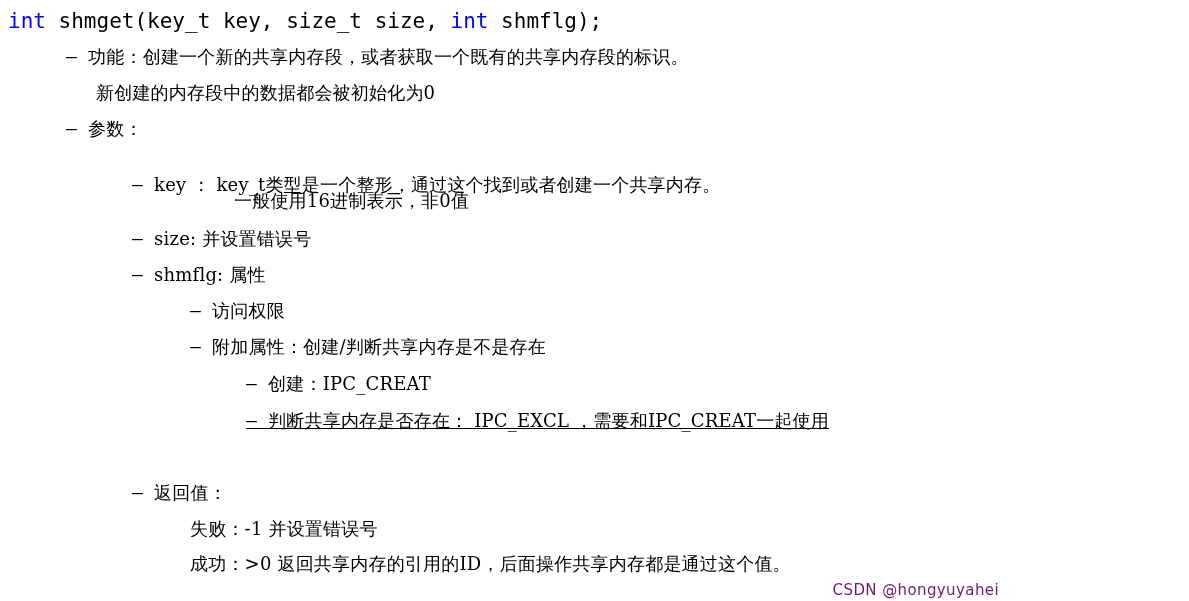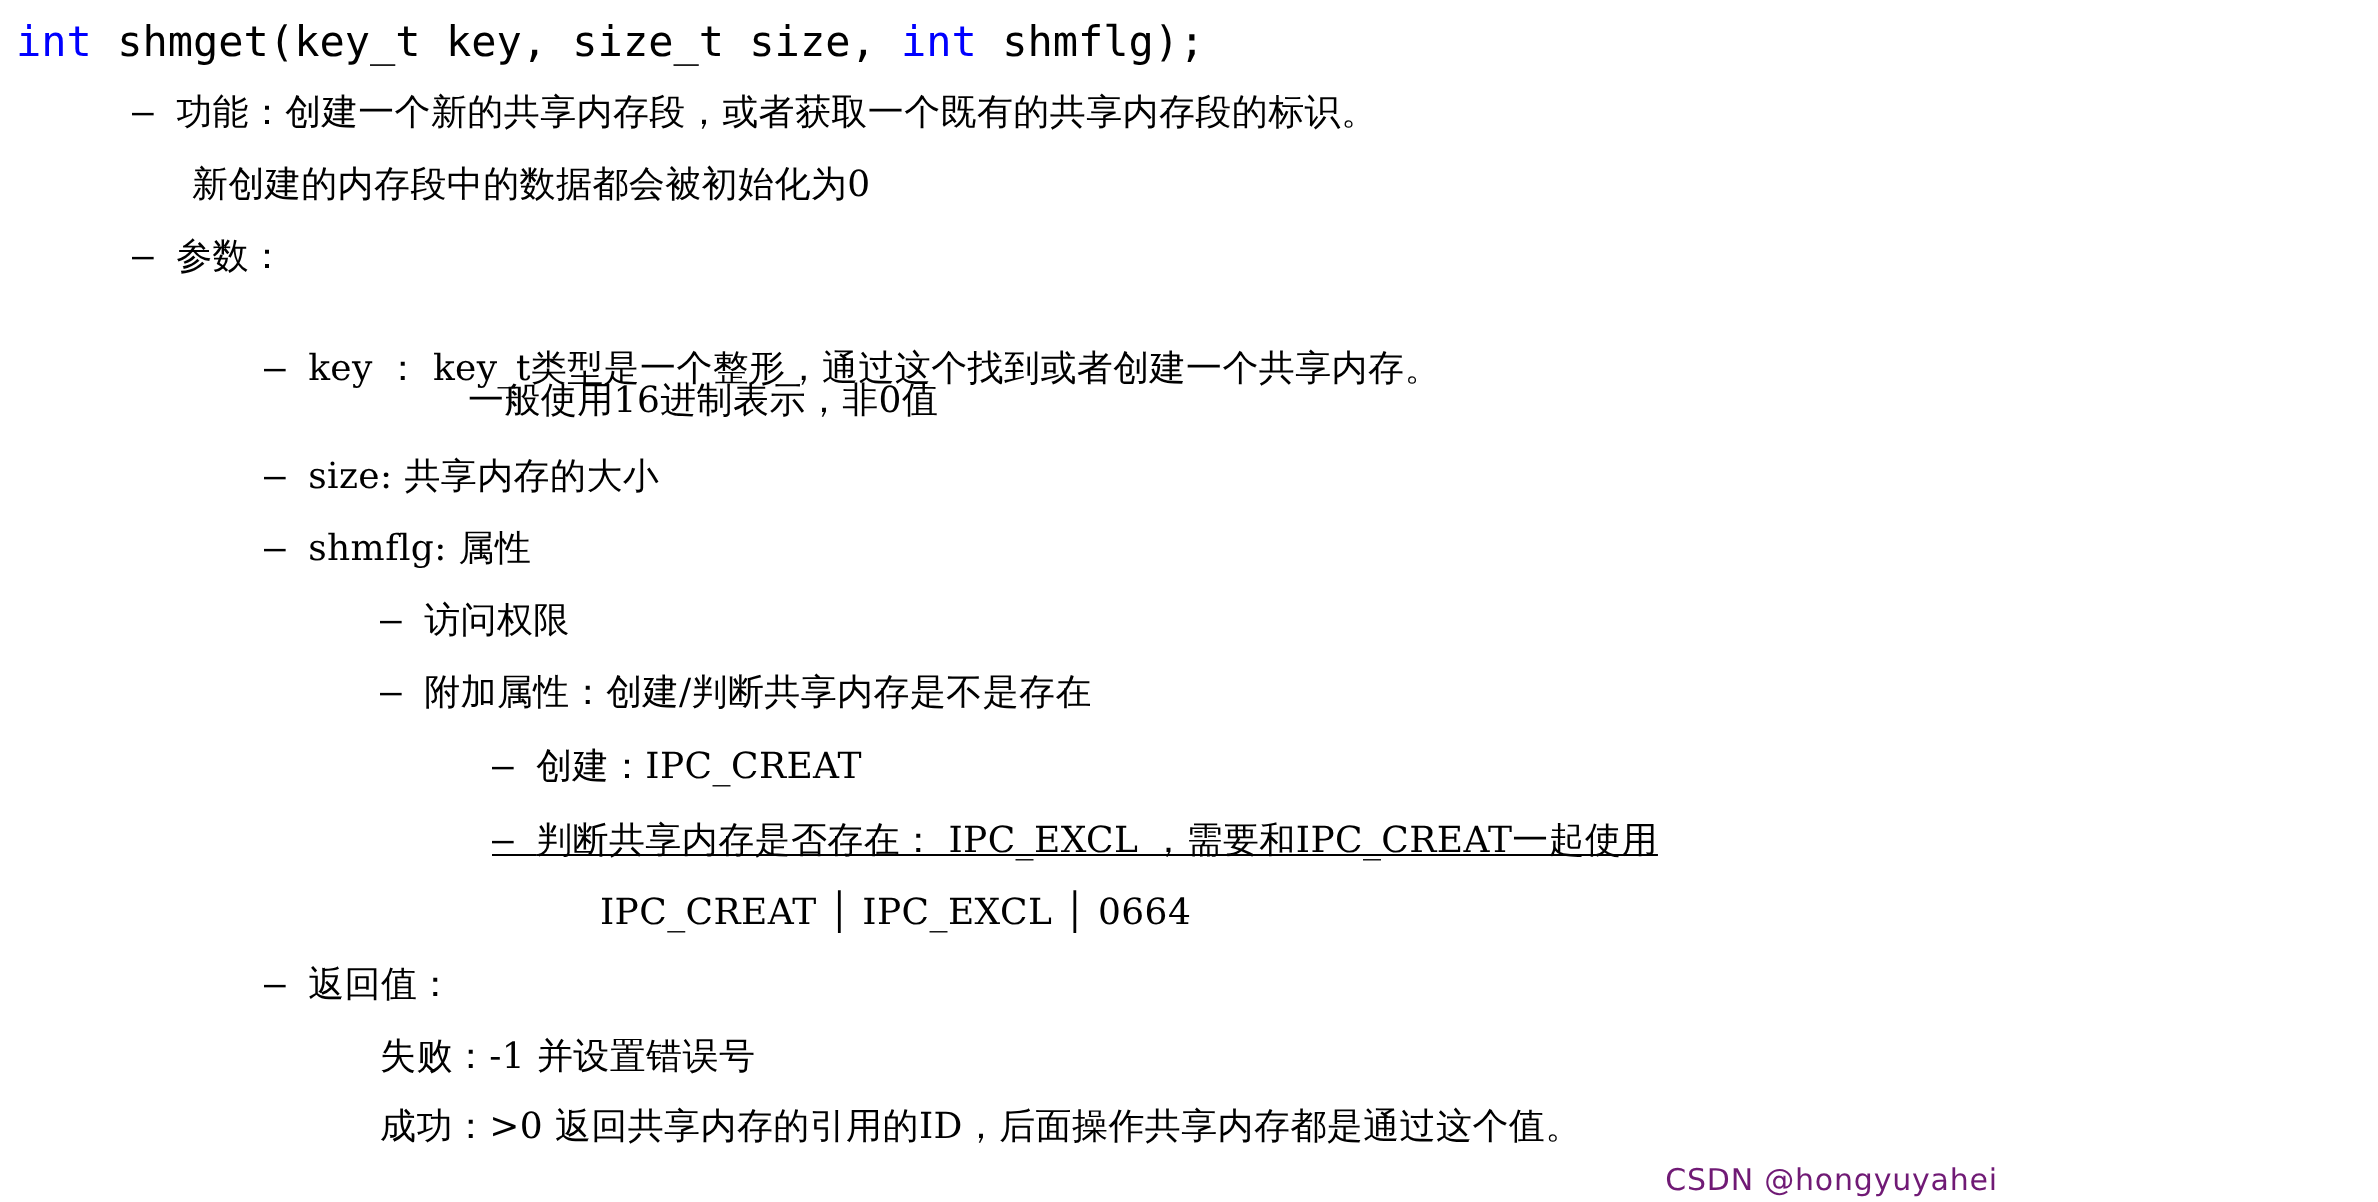--- a/index.html
+++ b/index.html
@@ -72,33 +72,32 @@
   <div class="line body-line" style="left:66px; top:42px;"><span class="dash">–&nbsp;</span><span>功能：创建一个新的共享内存段，或者获取一个既有的共享内存段的标识。</span></div>
 
   <div class="line body-line" style="left:96px; top:78px;"><span>新创建的内存段中的数据都会被初始化为0</span></div>
 
   <div class="line body-line" style="left:66px; top:114px;"><span class="dash">–&nbsp;</span><span>参数：</span></div>
 
   <div class="line body-line" style="left:132px; top:150px;margin-top:20px;"><span class="dash">–&nbsp;</span><span>key ： key_t类型是一个整形，通过这个找到或者创建一个共享内存。</span></div>
 
   <div class="line body-line" style="left:190px; top:186px;margin-left:44px;"><span>一般使用16进制表示，非0值</span></div>
 
-  <div class="line body-line" style="left:132px; top:224px;"><span class="dash">–&nbsp;</span><span>size: 共享内存的大小</span></div>
+  <div class="line body-line" style="left:132px; top:224px;"><span class="dash">–&nbsp;</span><span>size: 并设置错误号</span></div>
 
   <div class="line body-line" style="left:132px; top:260px;"><span class="dash">–&nbsp;</span><span>shmflg: 属性</span></div>
 
   <div class="line body-line" style="left:190px; top:296px;"><span class="dash">–&nbsp;</span><span>访问权限</span></div>
 
   <div class="line body-line" style="left:190px; top:332px;"><span class="dash">–&nbsp;</span><span>附加属性：创建/判断共享内存是不是存在</span></div>
 
   <div class="line body-line" style="left:246px; top:369px;"><span class="dash">–&nbsp;</span><span>创建：IPC_CREAT</span></div>
 
   <div class="line body-line" style="left:246px; top:406px;text-decoration:underline;"><span class="dash">–&nbsp;</span><span>判断共享内存是否存在： IPC_EXCL ，需要和IPC_CREAT一起使用</span></div>
 
-  <div class="line body-line" style="left:300px; top:442px;"><span>IPC_CREAT │ IPC_EXCL │ 0664</span></div>
 
   <div class="line body-line" style="left:132px; top:478px;"><span class="dash">–&nbsp;</span><span>返回值：</span></div>
 
   <div class="line body-line" style="left:190px; top:514px;"><span>失败：-1 并设置错误号</span></div>
 
   <div class="line body-line" style="left:190px; top:549px;"><span>成功：&gt;0 返回共享内存的引用的ID，后面操作共享内存都是通过这个值。</span></div>
 
   <div id="watermark">CSDN @hongyuyahei</div>
 
 </div>

